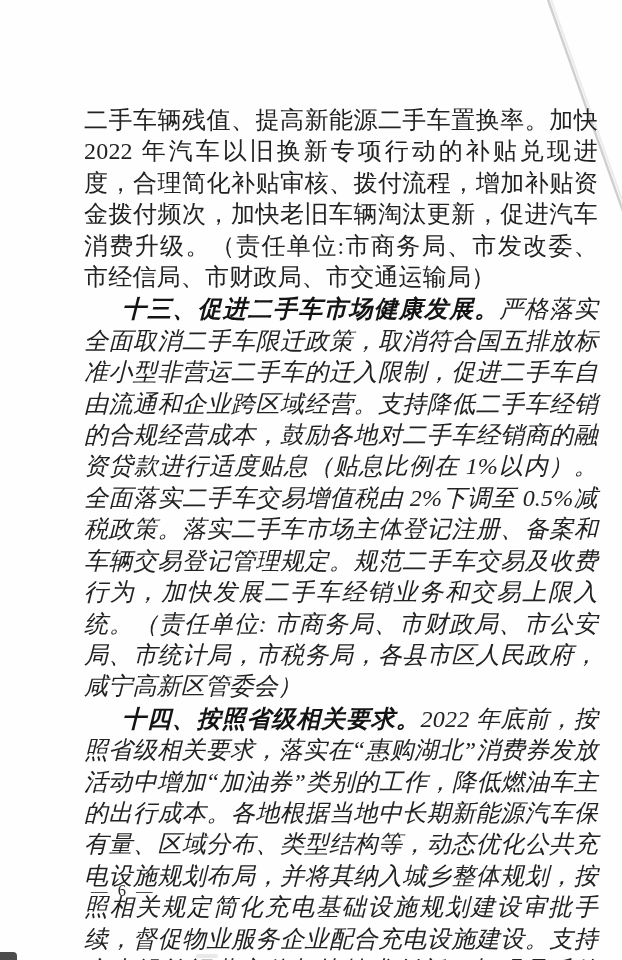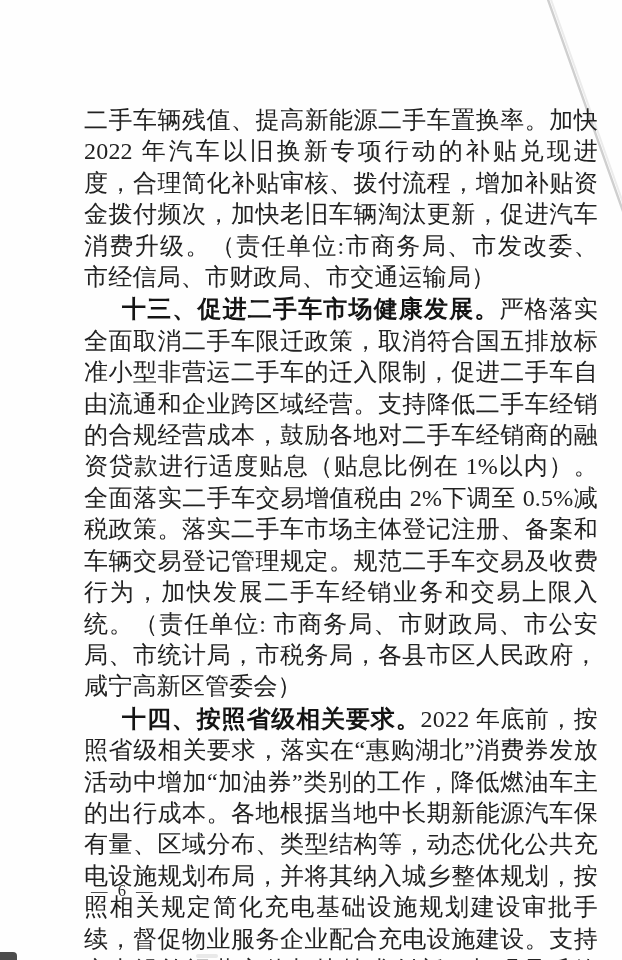--- a/index.html
+++ b/index.html
@@ -25,20 +25,21 @@
     line-height: 31.4px;
     letter-spacing: 0.2px;
     text-align: justify;
   }
   .para {
     margin: 0;
     padding: 0;
   }
   .para.indent {
     text-indent: 38px;
+    font-style: italic;
   }
   .lead {
     font-weight: 700;
     color: #141414;
     font-family: "Liberation Sans", sans-serif;
     letter-spacing: 0.6px;
   }
   .page-number {
     position: absolute;
     left: 91px;

